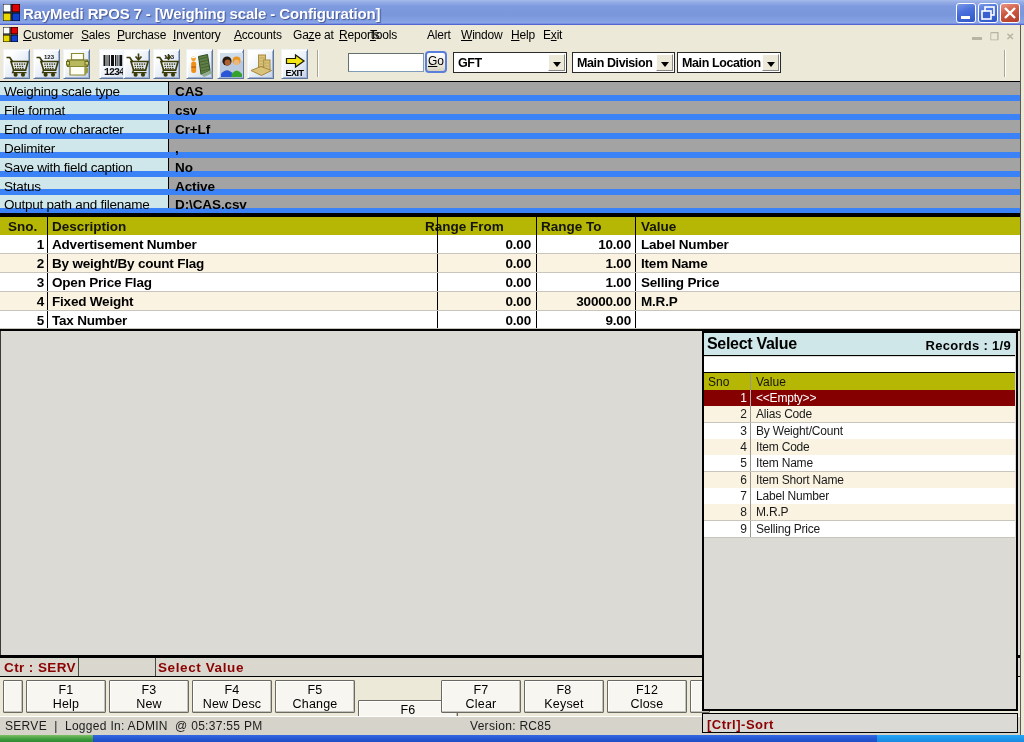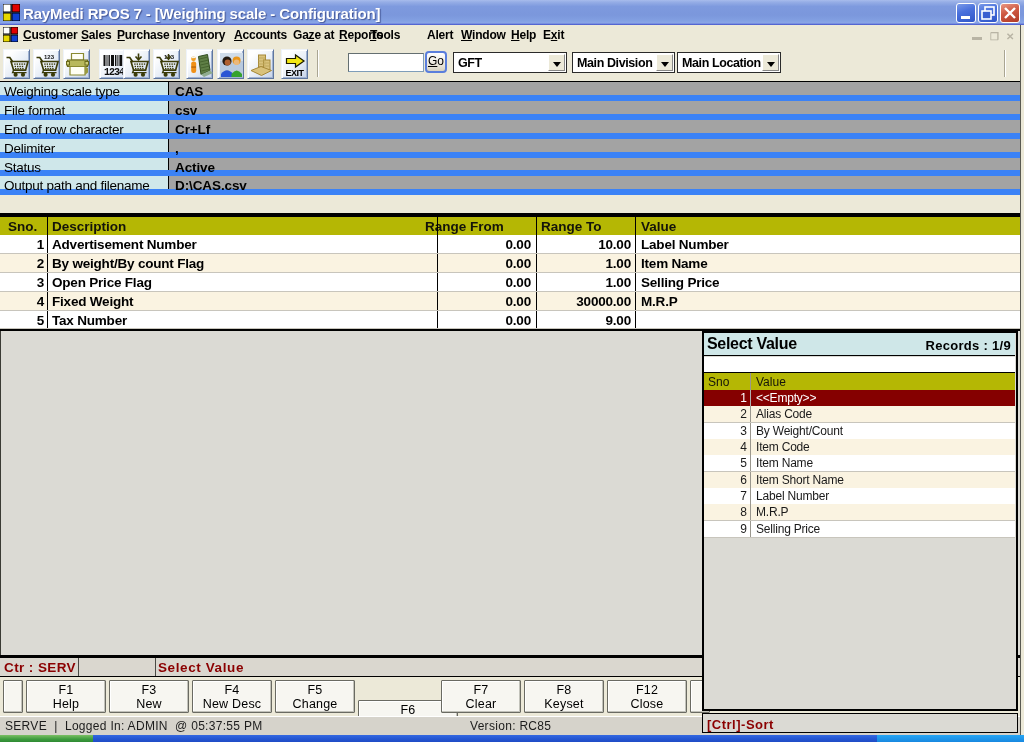--- a/index.html
+++ b/index.html
@@ -13,21 +13,21 @@
     background:linear-gradient(180deg,#a8bcec 0%,#96aee6 8%,#7e9ade 26%,#7b97dc 60%,#82a0e2 82%,#8aa6e6 92%,#5d6fd6 97%,#4052c8 100%); }
   #titleicon { left:3px; top:4px; width:17px; height:17px; }
   #titletext { left:23px; top:5px; color:#fff; font-size:15px; font-weight:bold; letter-spacing:-0.15px; text-shadow:1px 1px 1px rgba(20,30,90,.55); white-space:nowrap; }
   .winbtn { top:3px; width:20px; height:20px; border-radius:3px; border:1px solid #fff;
     background:linear-gradient(160deg,#7a9ae8 0%,#4a71dd 40%,#2f56c8 100%); }
   .winbtn .glyph { position:absolute; color:#fff; }
   #btnclose { background:linear-gradient(160deg,#e89684 0%,#ce5942 45%,#b03a26 100%); }
 
   
   #menubar { left:0; top:25px; width:1024px; height:19px; background:#ece9d8; font-size:12px; color:#000; }
-  .mi { position:absolute; top:3px; white-space:nowrap; letter-spacing:-0.2px;font-weight:bold; }
+  .mi { position:absolute; top:3px; white-space:nowrap; letter-spacing:-0.2px; }
   .mdibtn { position:absolute; top:6px; color:#b8b4a4; font-size:10px; font-weight:bold; }
 
   
   #toolbar { left:0; top:44px; width:1024px; height:37px; background:#ece9d8; border-bottom:0; }
   .tbtn { position:absolute; top:5px; width:27px; height:30px;
     border:1px solid; border-color:#eef3fa #5f769e #5f769e #eef3fa;
     box-shadow: inset 1px 1px 0 #ffffff, inset -1px -1px 0 #9fb2d2;
     background:linear-gradient(135deg,#ffffff 18%,#e9eff7 55%,#c5d2e8 100%); }
   .tbtn svg { position:absolute; left:1px; top:2px; }
   .tsep { position:absolute; top:6px; width:2px; height:27px; border-left:1px solid #a9a592; border-right:1px solid #fff; }
@@ -339,20 +339,24 @@
         <span class="flabel">File format</span>
         <span class="fvalue">csv</span>
       </div>
     <div class="frow">
         <span class="flabel">End of row character</span>
         <span class="fvalue">Cr+Lf</span>
       </div>
     <div class="frow">
         <span class="flabel">Delimiter</span>
         <span class="fvalue">,</span>
+      </div>
+    <div class="frow">
+        <span class="flabel">Save with field caption</span>
+        <span class="fvalue">No</span>
       </div>
     <div class="frow h18">
         <span class="flabel">Status</span>
         <span class="fvalue">Active</span>
       </div>
     <div class="frow">
         <span class="flabel">Output path and filename</span>
         <span class="fvalue">D:\CAS.csv</span>
       </div>
   </div>

